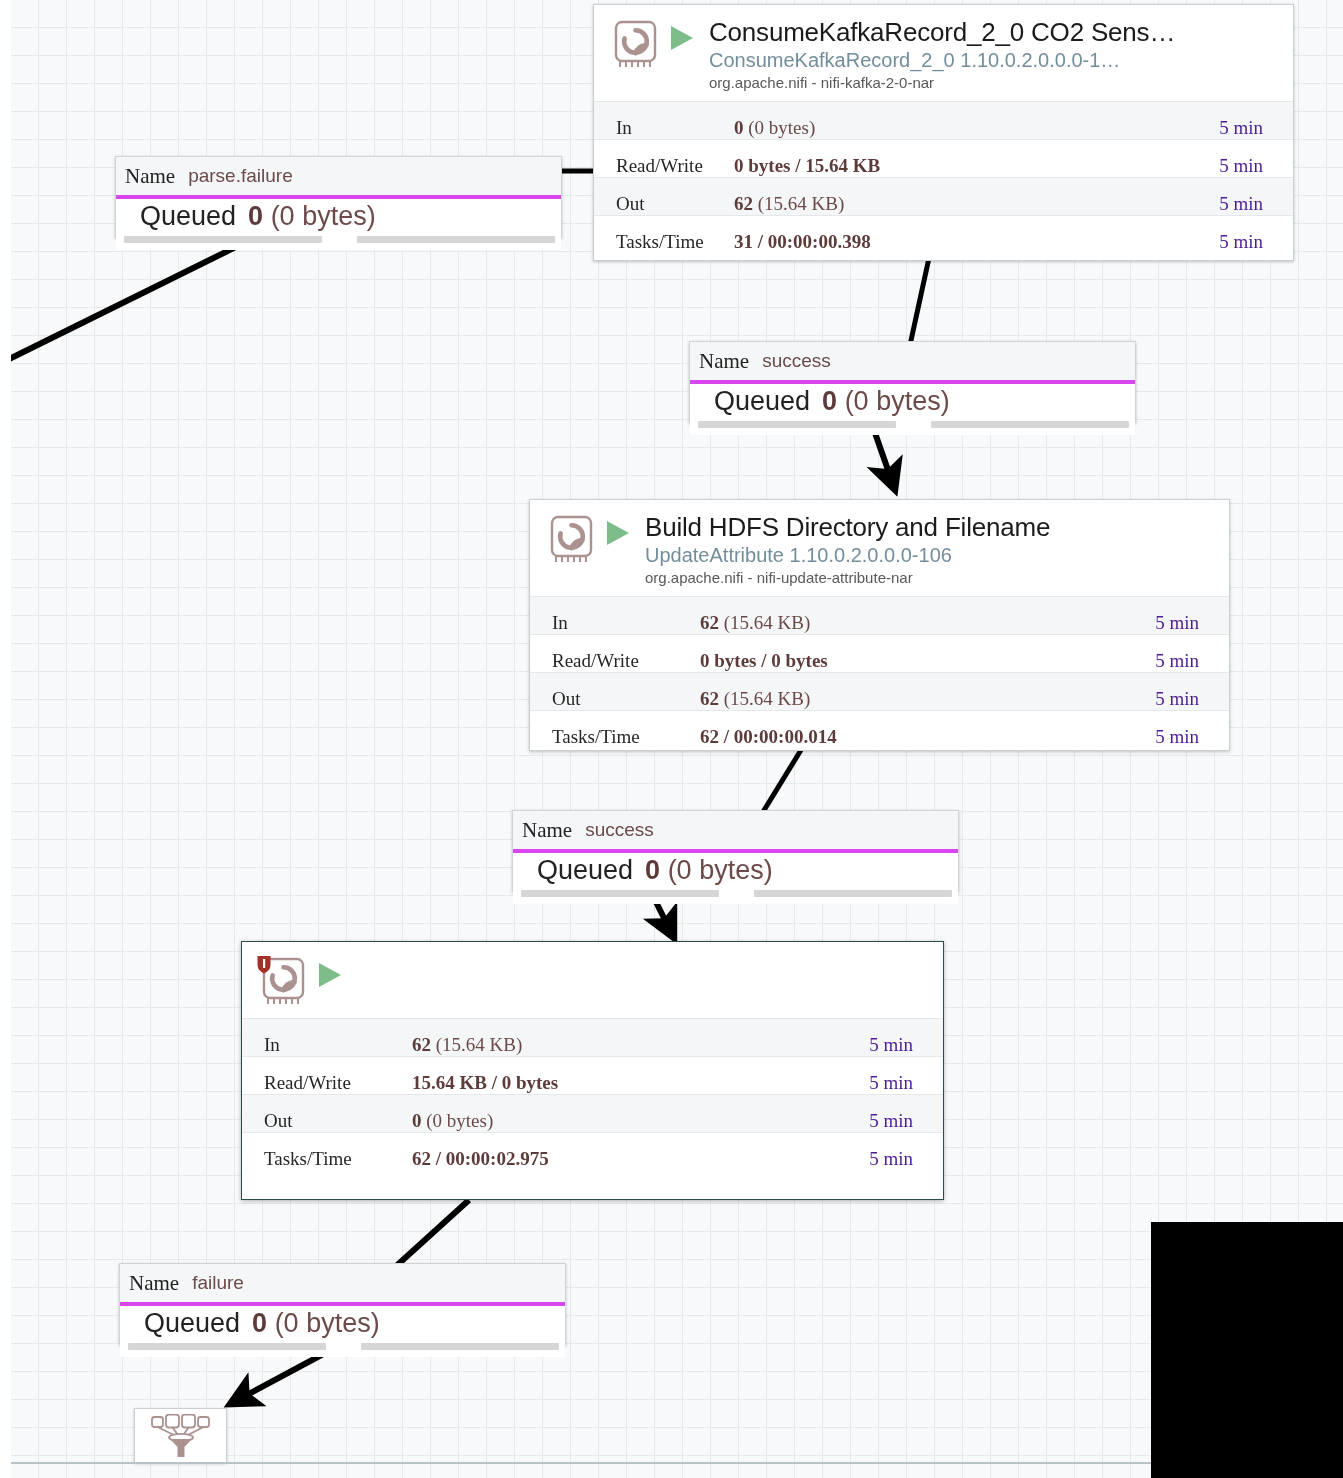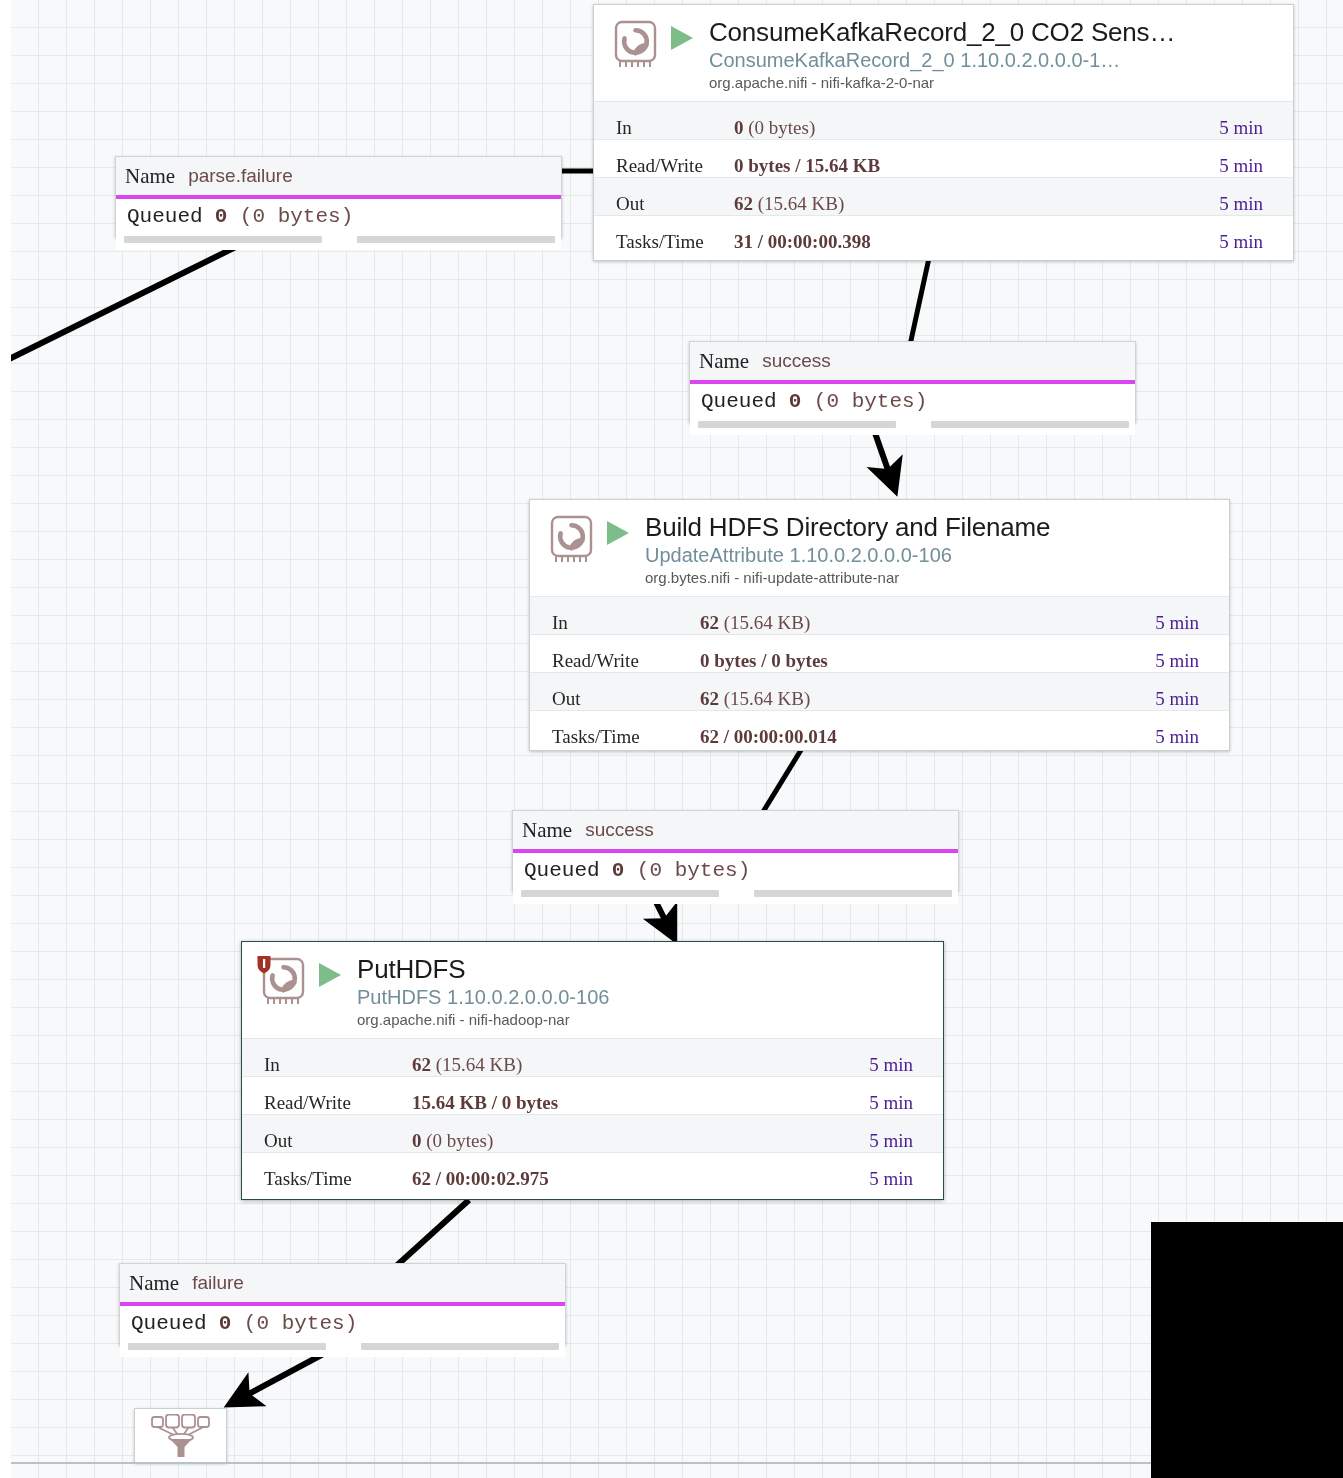--- a/index.html
+++ b/index.html
@@ -146,23 +146,23 @@
     color: #6b4a49;
     font-family: "Liberation Sans", sans-serif;
     font-weight: normal;
     font-size: 19px;
   }
   .conn-queued-row {
     background: #ffffff;
     height: 34px;
     display: flex;
     align-items: center;
-    font-family: Liberation Mono, monospace;
-    font-size: 21px;
-    padding-left: 11px;
+    font-family: Liberation Sans, sans-serif;
+    font-size: 27px;
+    padding-left: 24px;
     color: #222222;
   }
   .conn-queued-key { margin-right: 12px; }
   .conn-queued-val { color: #6b4a49; }
   .conn-queued-val b { color: #5d3b3a; }
   .conn-bars {
     display: flex;
     align-items: center;
     height: 12px;
     padding: 0 6px 5px 8px;
@@ -319,21 +319,21 @@
         </svg>
       </div>
       <div class="proc-run">
         <svg width="26" height="28" viewBox="0 0 26 28" xmlns="http://www.w3.org/2000/svg">
           <polygon points="2,2 24,14 2,26" fill="#7dbd8a"></polygon>
         </svg>
       </div>
       <div class="proc-titles">
         <div class="proc-name">Build HDFS Directory and Filename</div>
         <div class="proc-type">UpdateAttribute 1.10.0.2.0.0.0-106</div>
-        <div class="proc-bundle">org.bytes.nifi - nifi-update-attribute-nar</div>
+        <div class="proc-bundle">org.apache.nifi - nifi-update-attribute-nar</div>
       </div>
     </div>
     <div class="stat-row alt">
       <span class="stat-label" style="width:148px">In</span>
       <span class="stat-value"><b>62</b><span> (15.64 KB)</span></span>
       <span class="stat-time">5 min</span>
     </div>
     <div class="stat-row plain">
       <span class="stat-label" style="width:148px">Read/Write</span>
       <span class="stat-value"><b>0 bytes / 0 bytes</b><span></span></span>
@@ -380,25 +380,20 @@
           <g>
             <path d="M2.5,2 L15.5,2 L15.5,11 Q15.5,16.5 9,19.5 Q2.5,16.5 2.5,11 Z" fill="#a33126"></path>
             <rect x="8" y="5" width="2.2" height="9" fill="#ffffff"></rect>
           </g>
         </svg>
       </div>
       <div class="proc-run">
         <svg width="26" height="28" viewBox="0 0 26 28" xmlns="http://www.w3.org/2000/svg">
           <polygon points="2,2 24,14 2,26" fill="#7dbd8a"></polygon>
         </svg>
-      </div>
-      <div class="proc-titles">
-        <div class="proc-name">PutHDFS</div>
-        <div class="proc-type">PutHDFS 1.10.0.2.0.0.0-106</div>
-        <div class="proc-bundle">org.apache.nifi - nifi-hadoop-nar</div>
       </div>
     </div>
     <div class="stat-row alt">
       <span class="stat-label" style="width:148px">In</span>
       <span class="stat-value"><b>62</b><span> (15.64 KB)</span></span>
       <span class="stat-time">5 min</span>
     </div>
     <div class="stat-row plain">
       <span class="stat-label" style="width:148px">Read/Write</span>
       <span class="stat-value"><b>15.64 KB / 0 bytes</b><span></span></span>

